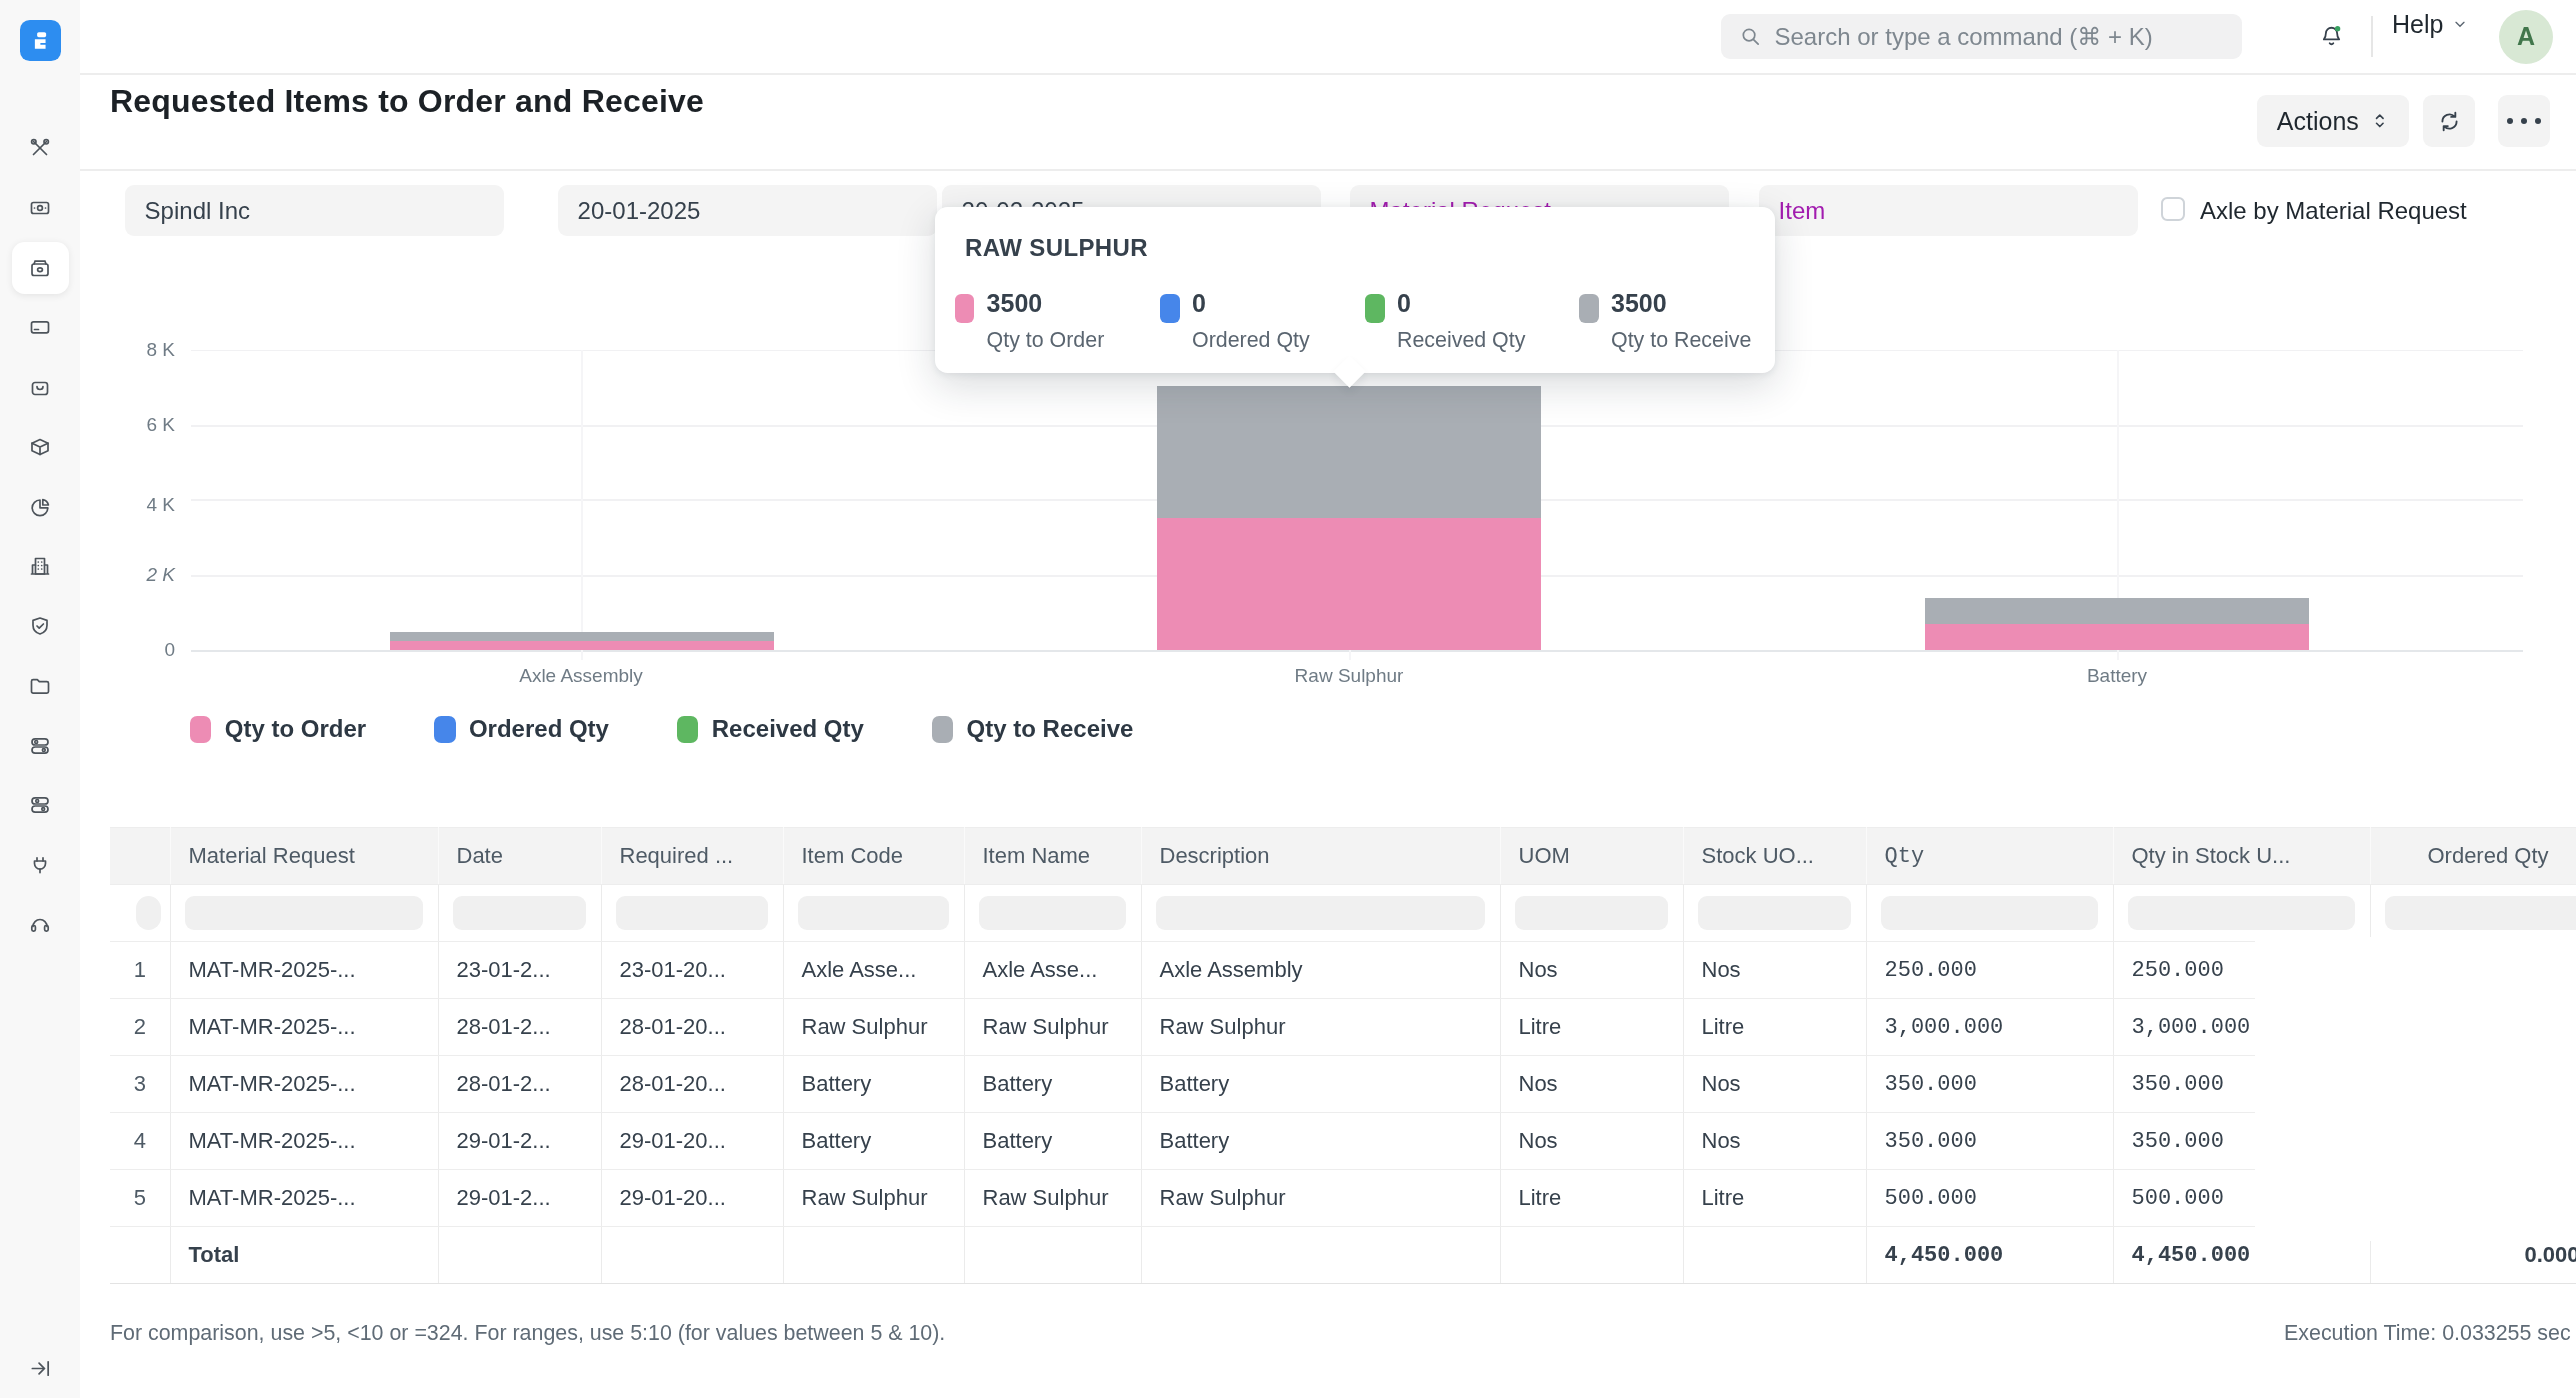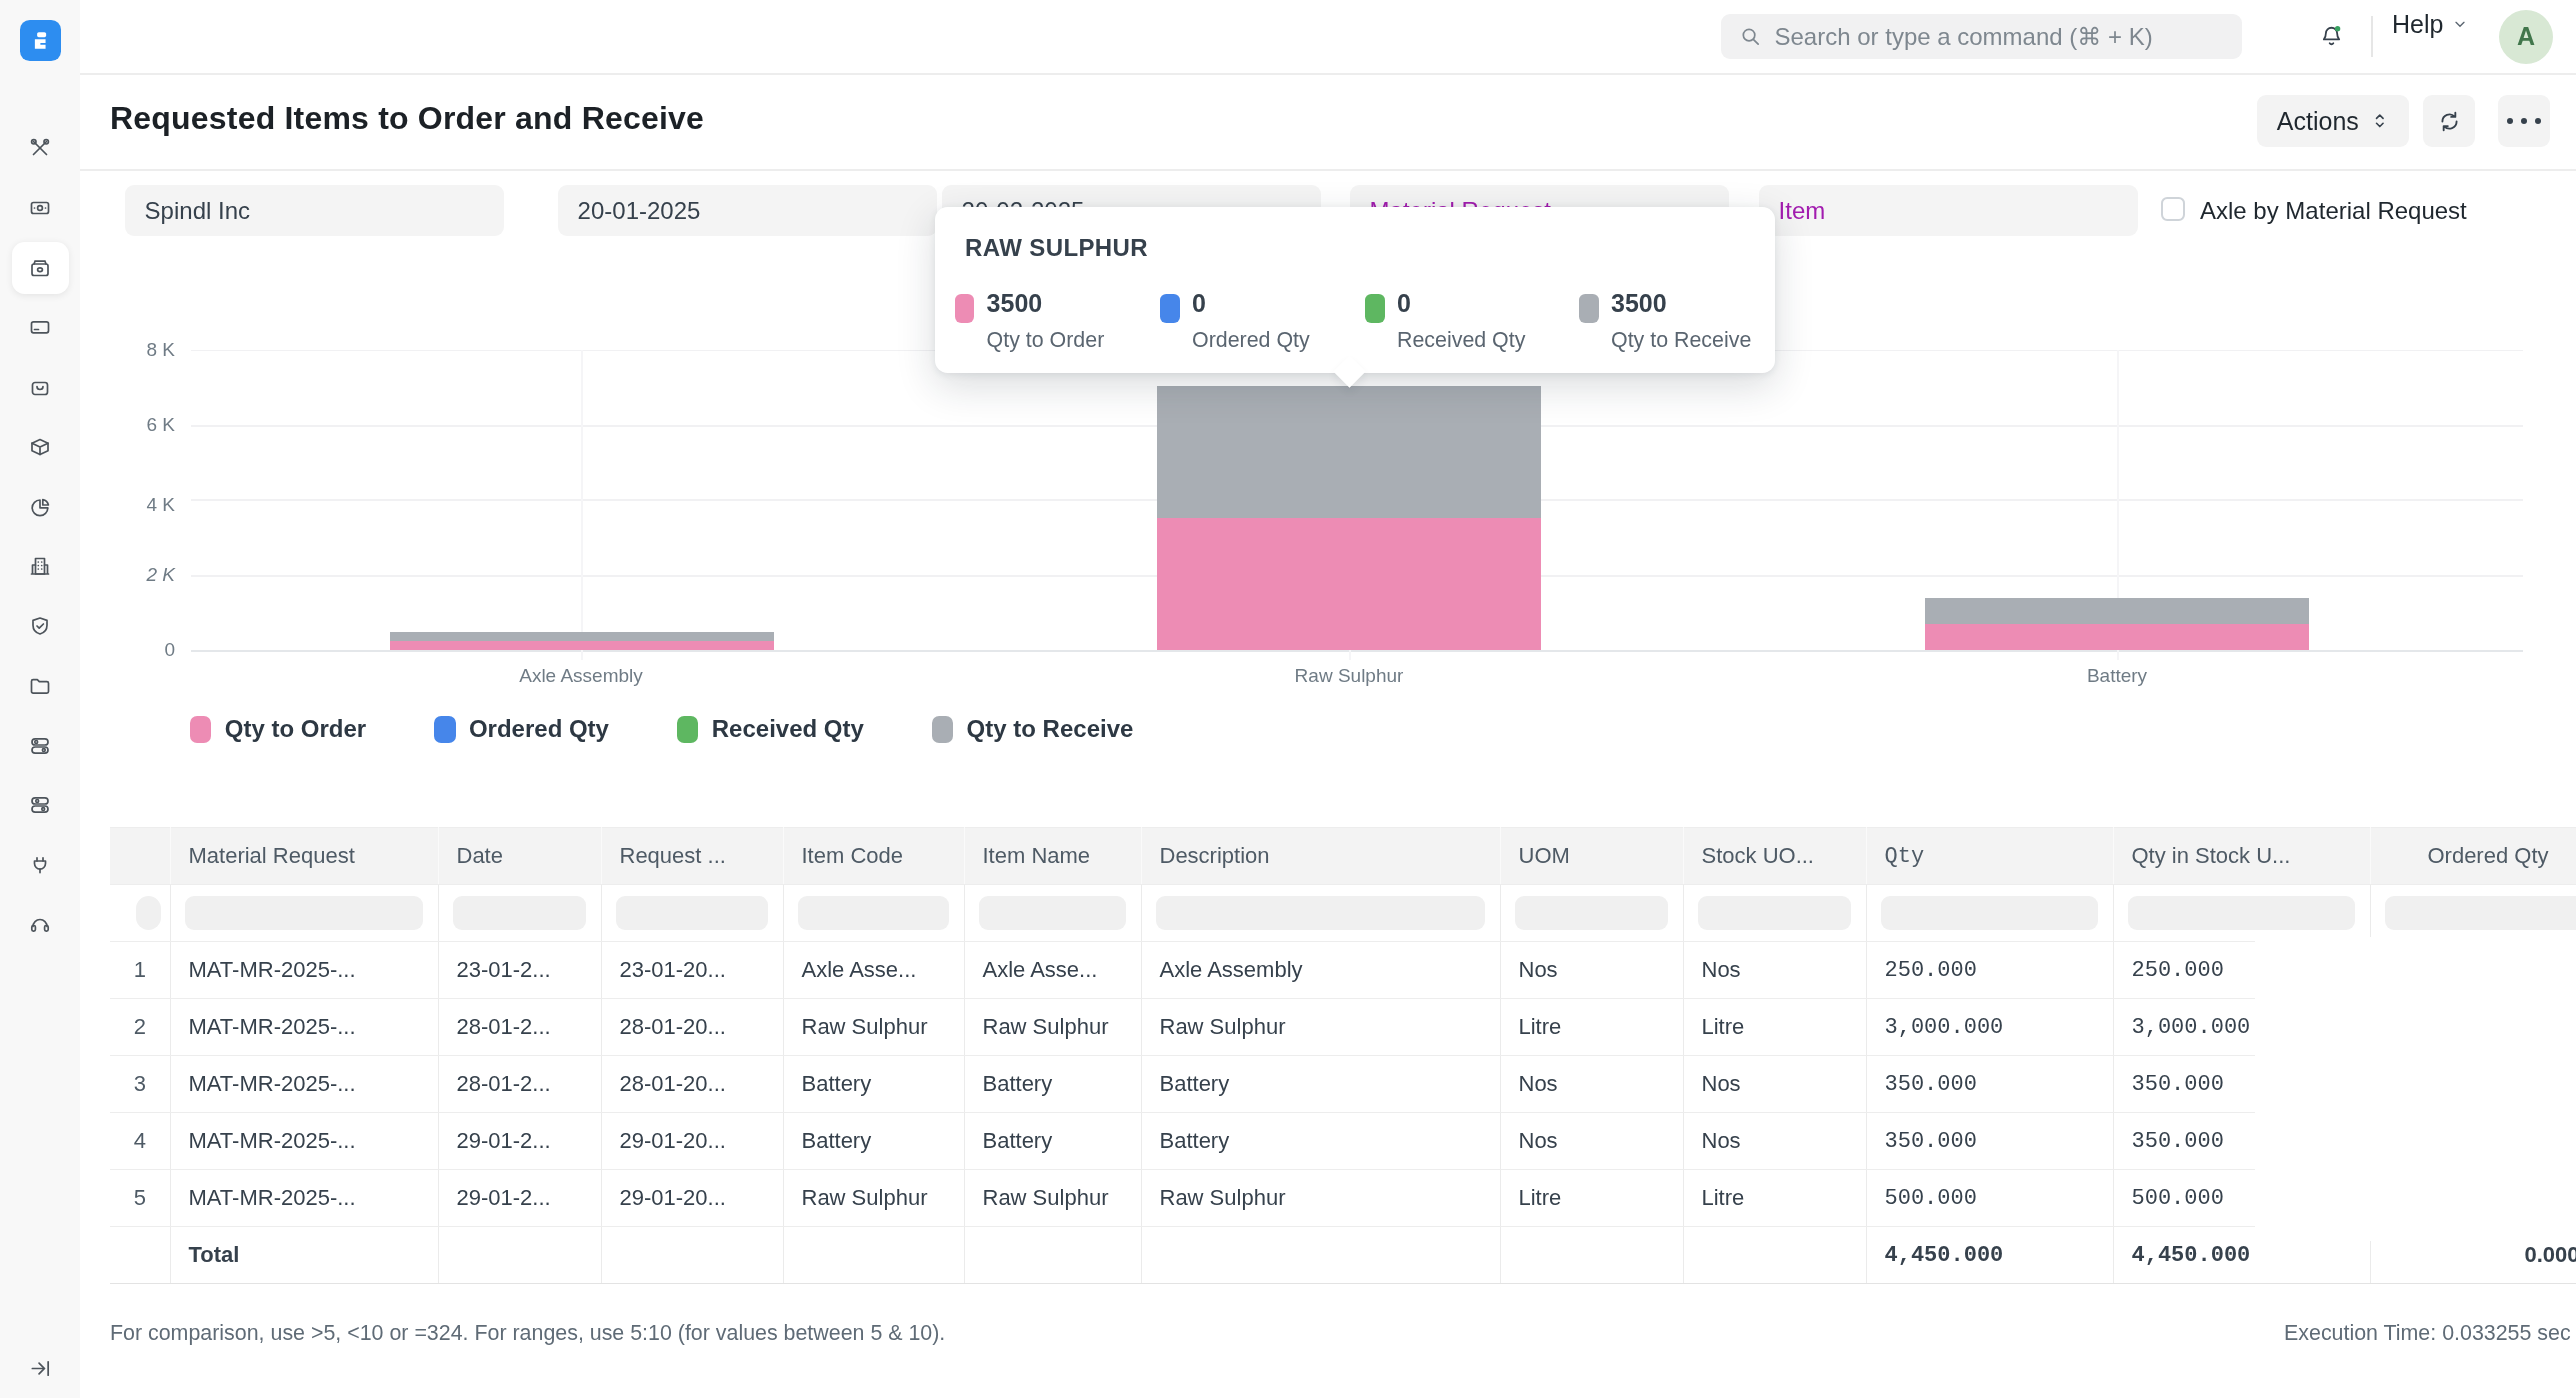--- a/index.html
+++ b/index.html
@@ -21,21 +21,21 @@
   .topbar-border{left:80px;top:73px;width:2496px;height:1.8px;background:#ededed;}
   .search{left:1721px;top:14.3px;width:521px;height:45px;background:#f1f1f2;border-radius:9px;display:flex;align-items:center;padding:0 18px;box-sizing:border-box;cursor:text;}
   .search .ph{color:#7e878f;font-size:24px;margin-left:12.5px;white-space:nowrap;}
   .bell{left:2307px;top:12.5px;width:48px;height:48px;display:flex;align-items:center;justify-content:center;cursor:pointer;}
   .vdiv{left:2371px;top:16px;width:1.8px;height:41px;background:#e6e6e6;}
   .help{left:2392px;top:0;height:48px;display:flex;align-items:center;gap:9px;cursor:pointer;}
   .help span{font-size:25px;color:#1f272e;}
   .avatar{left:2499px;top:9.8px;width:54px;height:54px;border-radius:50%;background:#d8e8d4;display:flex;align-items:center;justify-content:center;color:#41764b;font-size:25px;font-weight:600;cursor:pointer;}
 
   
-  .title{left:110px;top:100px;font-size:32px;font-weight:600;color:#1c2126;letter-spacing:0.2px;}
+  .title{left:110px;top:83px;font-size:32px;font-weight:600;color:#1c2126;letter-spacing:0.2px;}
   .hdr-border{left:80px;top:169px;width:2496px;height:1.8px;background:#ededed;}
   .btn{background:#f3f3f3;border-radius:9px;display:flex;align-items:center;justify-content:center;cursor:pointer;box-sizing:border-box;}
   .actions{left:2257px;top:95px;width:152px;height:52px;gap:10.7px;font-size:25px;color:#1f272e;}
   .sqbtn{top:95px;width:52px;height:52px;}
   .refresh{left:2423px;}
   .more{left:2498px;}
   .dots{display:flex;gap:8px;}
   .dots i{width:6.2px;height:6.2px;border-radius:50%;background:#36414c;}
 
   
@@ -367,21 +367,21 @@
       <col style="width:183px">
         <col style="width:247px">
         <col style="width:257px">
         <col style="width:259px">
     </colgroup>
     <thead>
       <tr>
         <th class="c-num"></th>
         <th>Material Request</th>
         <th>Date</th>
-        <th>Request ...</th>
+        <th>Required ...</th>
         <th>Item Code</th>
         <th>Item Name</th>
         <th>Description</th>
         <th>UOM</th>
         <th>Stock UO...</th>
         <th class="r">Qty</th>
         <th>Qty in Stock U...</th>
         <th class="ordered">Ordered Qty</th>
       </tr>
       <tr class="frow">

